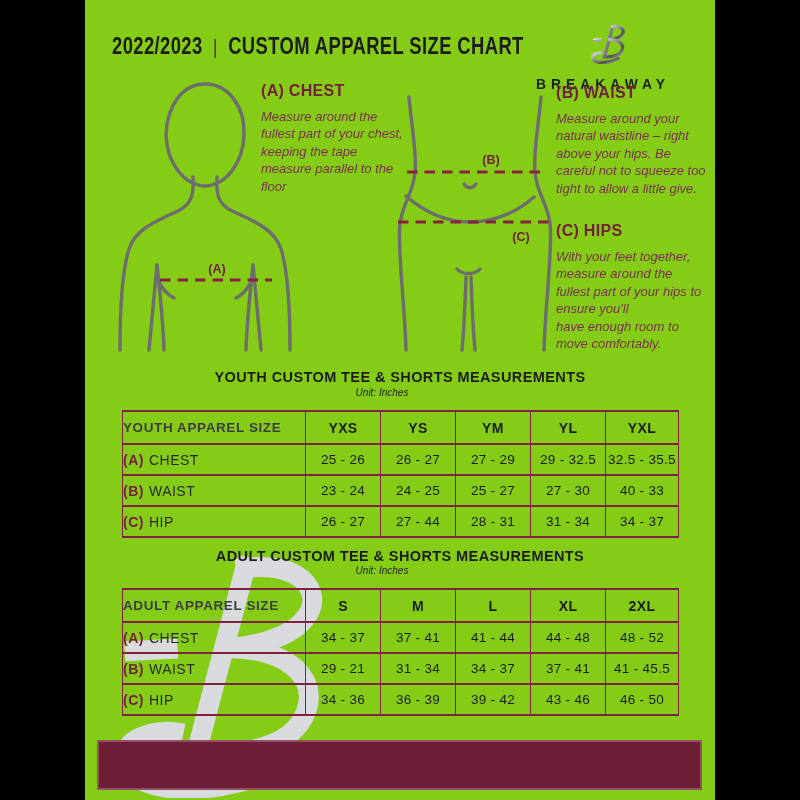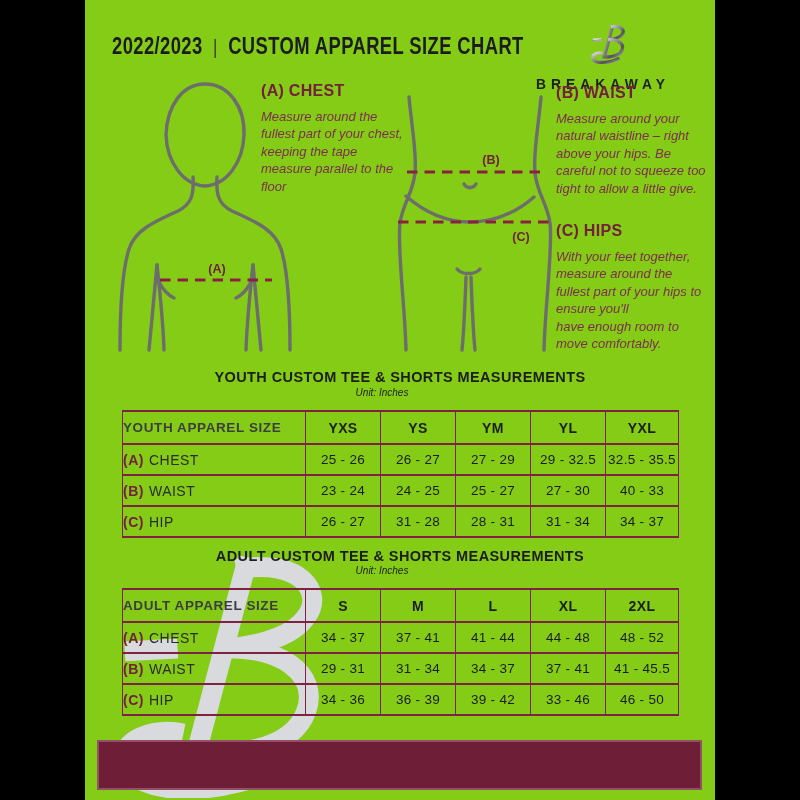--- a/index.html
+++ b/index.html
@@ -191,21 +191,21 @@
         <td class="cell-label"><span class="pfx">(B)</span><span>WAIST</span></td>
         <td class="cell-val">23 - 24</td>
         <td class="cell-val">24 - 25</td>
         <td class="cell-val">25 - 27</td>
         <td class="cell-val">27 - 30</td>
         <td class="cell-val">40 - 33</td>
       </tr>
       <tr>
         <td class="cell-label"><span class="pfx">(C)</span><span>HIP</span></td>
         <td class="cell-val">26 - 27</td>
-        <td class="cell-val">31 - 28</td>
+        <td class="cell-val">27 - 44</td>
         <td class="cell-val">28 - 31</td>
         <td class="cell-val">31 - 34</td>
         <td class="cell-val">34 - 37</td>
       </tr>
     </tbody>
   </table>
 
   <div class="section-title" id="adult-title">ADULT CUSTOM TEE &amp; SHORTS MEASUREMENTS</div>
   <div class="section-unit" id="adult-unit">Unit: Inches</div>
   <table class="sizes" id="adult-table">
@@ -231,31 +231,31 @@
       <tr>
         <td class="cell-label"><span class="pfx">(A)</span><span>CHEST</span></td>
         <td class="cell-val">34 - 37</td>
         <td class="cell-val">37 - 41</td>
         <td class="cell-val">41 - 44</td>
         <td class="cell-val">44 - 48</td>
         <td class="cell-val">48 - 52</td>
       </tr>
       <tr>
         <td class="cell-label"><span class="pfx">(B)</span><span>WAIST</span></td>
-        <td class="cell-val">29 - 31</td>
+        <td class="cell-val">29 - 21</td>
         <td class="cell-val">31 - 34</td>
         <td class="cell-val">34 - 37</td>
         <td class="cell-val">37 - 41</td>
         <td class="cell-val">41 - 45.5</td>
       </tr>
       <tr>
         <td class="cell-label"><span class="pfx">(C)</span><span>HIP</span></td>
         <td class="cell-val">34 - 36</td>
         <td class="cell-val">36 - 39</td>
         <td class="cell-val">39 - 42</td>
-        <td class="cell-val">33 - 46</td>
+        <td class="cell-val">43 - 46</td>
         <td class="cell-val">46 - 50</td>
       </tr>
     </tbody>
   </table>
 
   <div class="bottom-bar"></div>
 </div>
 
 </body></html>

